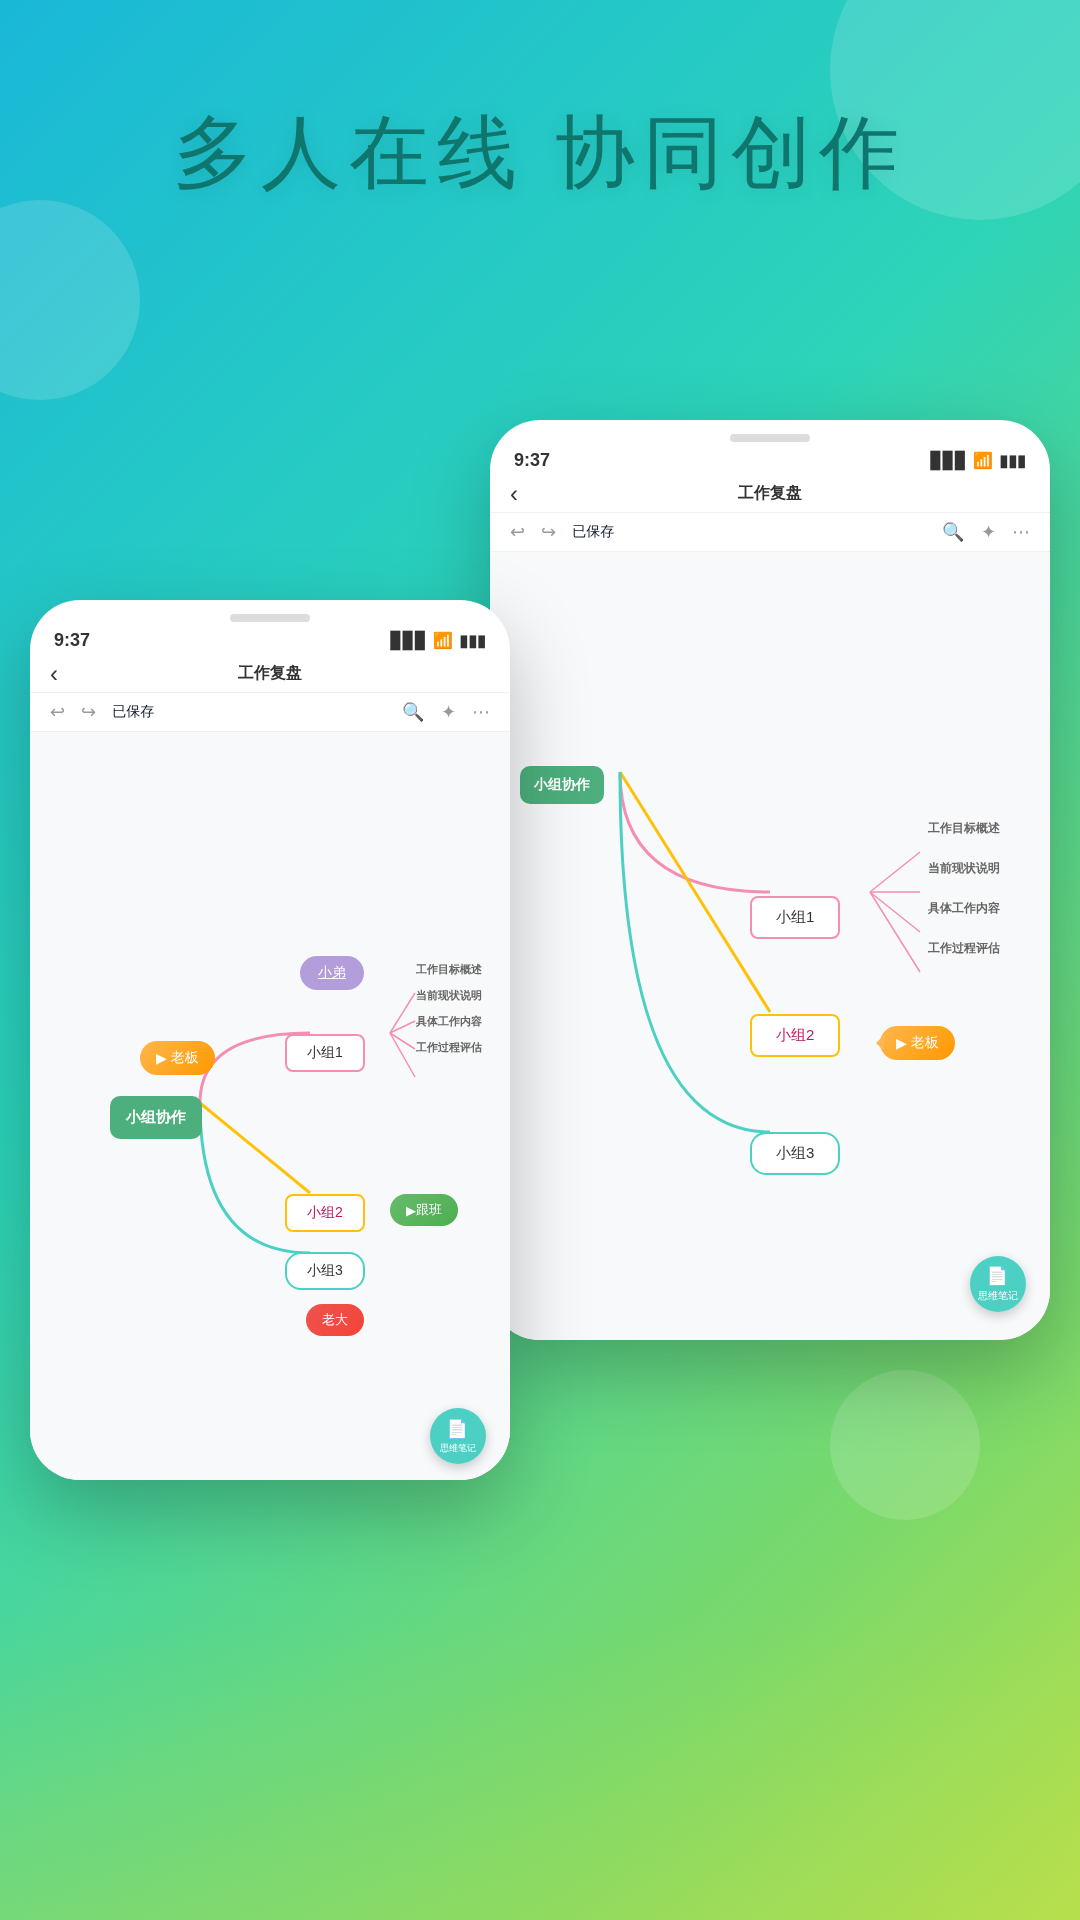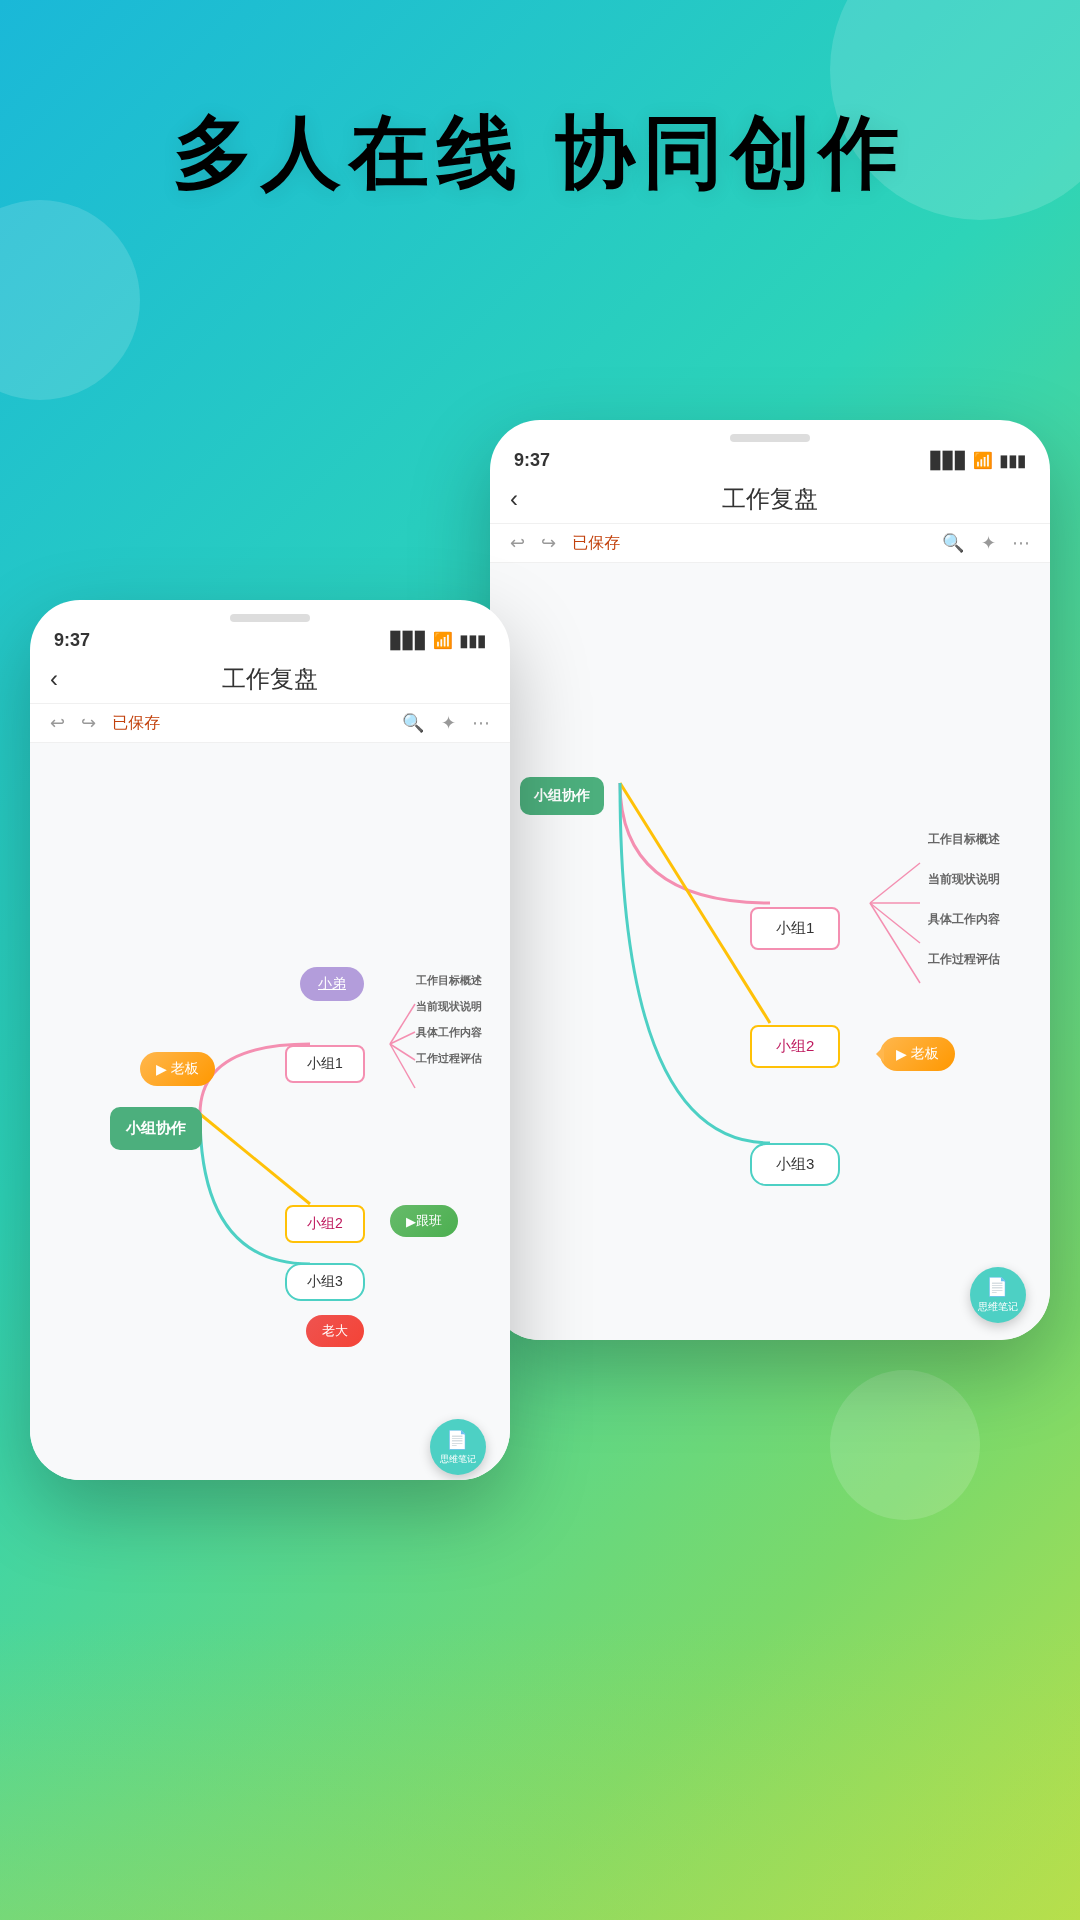--- a/index.html
+++ b/index.html
@@ -19,23 +19,23 @@
       background: rgba(255,255,255,0.15);
       pointer-events: none;
     }
 
     
     .hero-title {
       position: absolute;
       top: 100px;
       left: 0; right: 0;
       text-align: center;
-      color: #000000;
+      color: #0f766e;
       font-size: 80px;
-      font-weight: 700;
+      font-weight: 400;
       letter-spacing: 8px;
       text-shadow: 0 2px 20px rgba(0,0,0,0.1);
     }
 
     
     .phone {
       position: absolute;
       background: white;
       border-radius: 50px;
       box-shadow: 0 30px 80px rgba(0,0,0,0.25);
@@ -94,41 +94,41 @@
     }
 
     .phone-titlebar .back-btn {
       position: absolute;
       left: 20px;
       font-size: 24px;
       color: #333;
     }
 
     .phone-titlebar .title-text {
-      font-size: 24px;
-      font-weight: 400;
+      font-size: 16px;
+      font-weight: 700;
       color: #333;
     }
 
     .phone-toolbar {
       display: flex;
       align-items: center;
       padding: 8px 20px;
       gap: 16px;
       border-bottom: 1px solid #f0f0f0;
     }
 
     .toolbar-btn {
       font-size: 18px;
       color: #999;
     }
 
     .saved-label {
-      font-size: 16px;
-      color: #c2410c;
+      font-size: 14px;
+      color: #0f172a;
       flex: 1;
       font-family: Liberation Serif, serif;
     }
 
     
     .mindmap-canvas {
       position: relative;
       background: #f8f9fa;
       overflow: hidden;
     }

